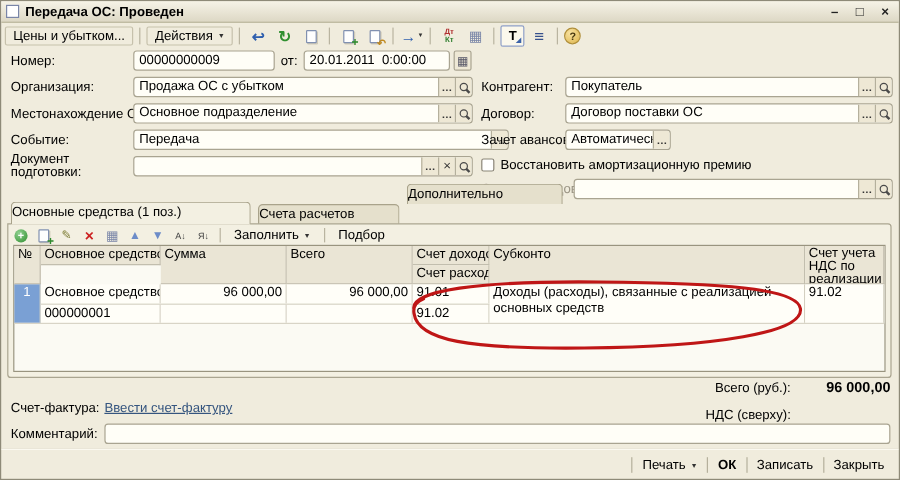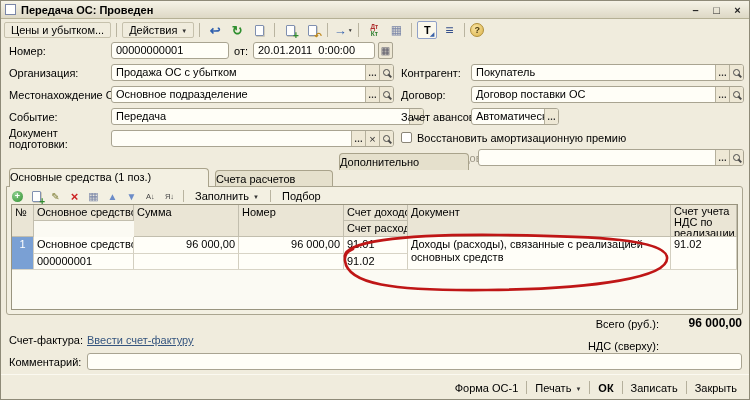--- a/index.html
+++ b/index.html
@@ -133,21 +133,21 @@
     <span class="tbico report-icon"></span>
     <span class="tsep"></span>
     <span class="tbico type-filter-icon pressed"></span>
     <span class="tbico list-icon"></span>
     <span class="tsep"></span>
     <span class="help-icon">?</span>
   </div>
 
   <div class="lbl" style="left:8px;top:44px">Номер:</div>
   <div class="fld" style="left:110px;top:41px;width:118px">
-      <span class="val">00000000001</span>
+      <span class="val">00000000009</span>
     </div>
   <div class="lbl" style="left:233px;top:44px">от:</div>
   <div class="fld" style="left:252px;top:41px;width:122px">
       <span class="val">20.01.2011  0:00:00</span>
     </div>
   <div class="mini cal-icon" style="left:377px;top:41px"></div>
 
   <div class="lbl" style="left:8px;top:66px">Организация:</div>
   <div class="fld" style="left:110px;top:63px;width:283px">
     <span class="val">Продажа ОС с убытком</span>
@@ -230,24 +230,24 @@
     <span class="gbtn caret">Заполнить</span>
     <span class="gsep"></span>
     <span class="gbtn">Подбор</span>
   </div>
 
   <div class="tbl-bg"></div>
 
   <div class="hc" style="left:11px;top:204px;width:22px;height:32px">№</div>
   <div class="hc" style="left:33px;top:204px;width:100px;height:16px">Основное средство</div>
   <div class="hc" style="left:133px;top:204px;width:105px;height:32px">Сумма</div>
-  <div class="hc" style="left:238px;top:204px;width:105px;height:32px">Номер</div>
+  <div class="hc" style="left:238px;top:204px;width:105px;height:32px">Всего</div>
   <div class="hc" style="left:343px;top:204px;width:64px;height:16px">Счет доходов</div>
   <div class="hc" style="left:343px;top:220px;width:64px;height:16px">Счет расход...</div>
-  <div class="hc" style="left:407px;top:204px;width:263px;height:32px">Документ</div>
+  <div class="hc" style="left:407px;top:204px;width:263px;height:32px">Субконто</div>
   <div class="hc wrap" style="left:670px;top:204px;width:66px;height:32px">Счет учета НДС по реализации</div>
 
   <div class="dc num" style="left:11px;top:236px;width:22px;height:32px">1</div>
   <div class="dc" style="left:33px;top:236px;width:100px;height:16px">Основное средство</div>
   <div class="dc" style="left:33px;top:252px;width:100px;height:16px;border-top:1px solid #d8d4c6">000000001</div>
   <div class="dc r" style="left:133px;top:236px;width:105px;height:16px">96 000,00</div>
   <div class="dc" style="left:133px;top:252px;width:105px;height:16px;border-top:1px solid #d8d4c6"></div>
   <div class="dc r" style="left:238px;top:236px;width:105px;height:16px">96 000,00</div>
   <div class="dc" style="left:238px;top:252px;width:105px;height:16px;border-top:1px solid #d8d4c6"></div>
   <div class="dc" style="left:343px;top:236px;width:64px;height:16px">91.01</div>
@@ -267,21 +267,20 @@
 
   <div class="lbl" style="left:8px;top:333px">Счет-фактура:</div>
   <div class="link" style="left:86px;top:333px">Ввести счет-фактуру</div>
   <div class="lbl" style="left:8px;top:355px">Комментарий:</div>
   <div class="fld" style="left:86px;top:352px;width:655px">
     <span class="val"></span>
   </div>
 
   <div class="fsepline"></div>
   <div class="fbar">
-    <span class="fbarbtn">Форма ОС-1</span>
     <span class="fpipe"></span>
     <span class="fbarbtn caret">Печать</span>
     <span class="fpipe"></span>
     <span class="fbarbtn bold">ОК</span>
     <span class="fpipe"></span>
     <span class="fbarbtn">Записать</span>
     <span class="fpipe"></span>
     <span class="fbarbtn">Закрыть</span>
   </div>
 

